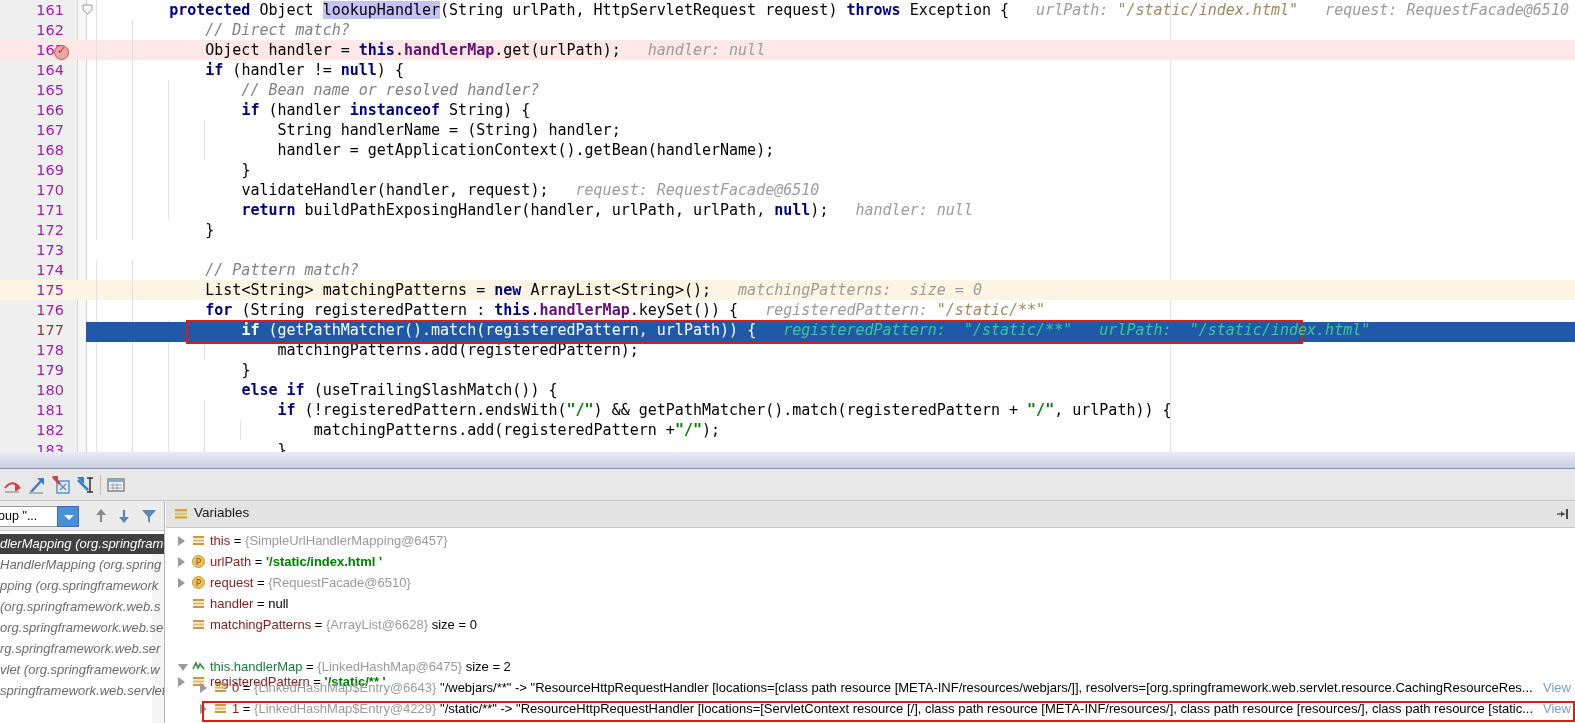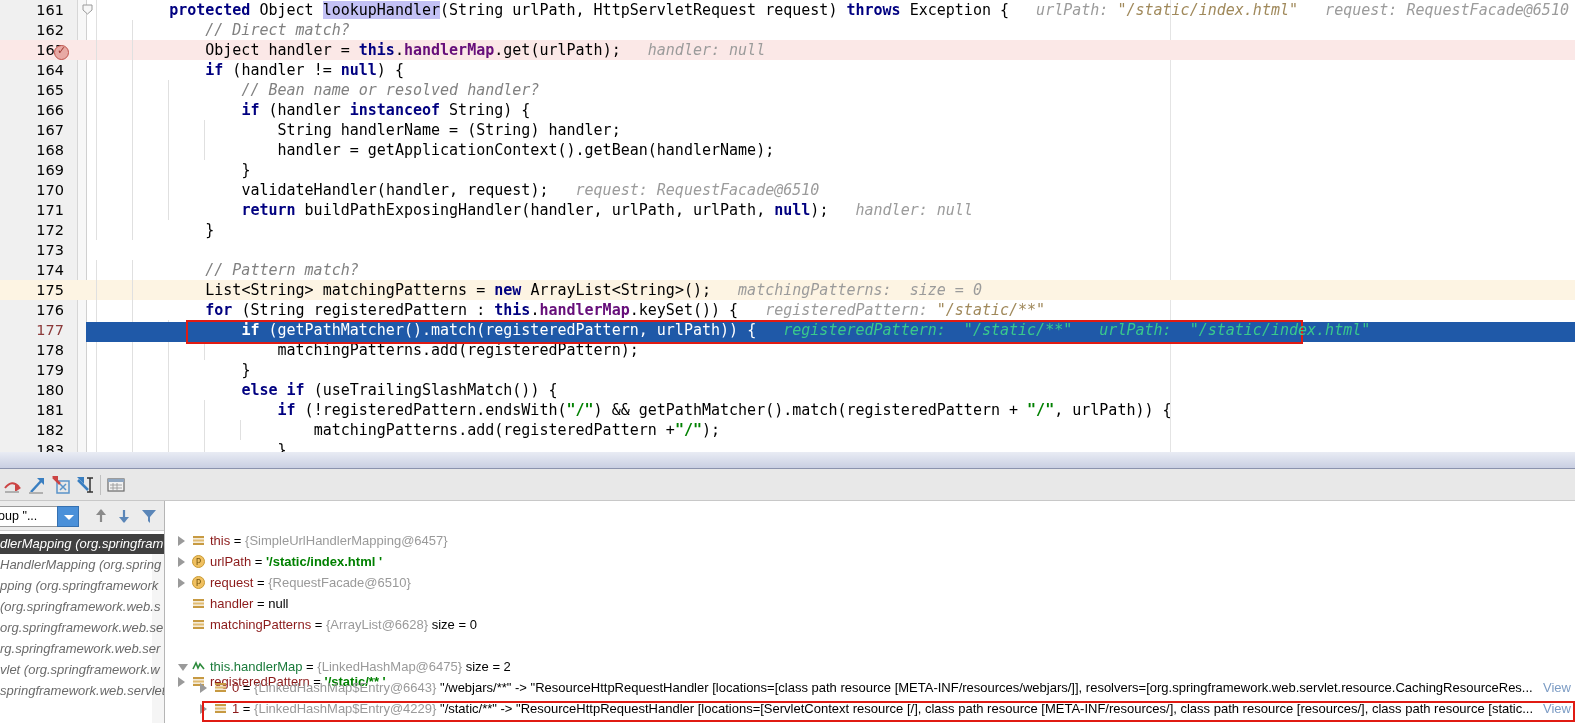--- a/index.html
+++ b/index.html
@@ -36,21 +36,21 @@
     position: absolute; left: 1170px; top: 0; width: 1px; height: 452px;
     background: #e4e4e4;
   }
 
   .row {
     position: absolute; left: 0; width: 1575px; height: 20px;
     line-height: 20px; white-space: pre;
   }
   .row .ln {
     position: absolute; left: 0; width: 64px; text-align: right;
-    color: #000000; font-size: 14.5px;
+    color: #a21caf; font-size: 14.5px;
     font-family: "DejaVu Sans", sans-serif;
   }
   .row .code {
     position: absolute; left: 96px; white-space: pre; margin-left: 37px;
   }
   .row.hl-exec { background: #fdf4e3; }
   .row.hl-bp   { background: #fbe8e7; }
 
   
   .iguide { position: absolute; top: 0; width: 1px; height: 20px; background: #e0e0e0; }
@@ -322,20 +322,33 @@
           <span class="ftxt">vlet (org.springframework.w</span>
         </div>
         <div class="frame-row" style="top: 180px;">
           <span class="ftxt">springframework.web.servlet</span>
         </div>
       </div>
     <div class="frames-scroll-shade"></div>
   </div>
 
   <div class="vars-panel">
+    <div class="vars-head">
+      <svg class="vars-head-icon" viewBox="0 0 14 14">
+        <rect x="1" y="2" width="12" height="2.4" fill="#d9a441"></rect>
+        <rect x="1" y="5.6" width="12" height="2.4" fill="#e8c070"></rect>
+        <rect x="1" y="9.2" width="12" height="2.4" fill="#d9a441"></rect>
+      </svg>
+      <div class="vars-head-label">Variables</div>
+      <svg class="collapse-icon" viewBox="0 0 14 14">
+        <path d="M2 7 h8" stroke="#4a4a4a" stroke-width="1.4"></path>
+        <path d="M6 4 L9 7 L6 10 z" fill="#4a4a4a"></path>
+        <rect x="11" y="2" width="2" height="10" fill="#4a4a4a"></rect>
+      </svg>
+    </div>
     <div id="var-rows">
         <div class="var-row" style="top: 29px;">
           <div class="v-arrow" style="left:12px"></div>
           <span style="position:absolute;left:26px;top:0;">
             <svg class="v-icon" viewBox="0 0 13 13">
               <rect x="1" y="2" width="11" height="2.2" fill="#c79a42"></rect>
               <rect x="1" y="5.4" width="11" height="2.2" fill="#e0bb72"></rect>
               <rect x="1" y="8.8" width="11" height="2.2" fill="#c79a42"></rect>
             </svg>
           </span>

